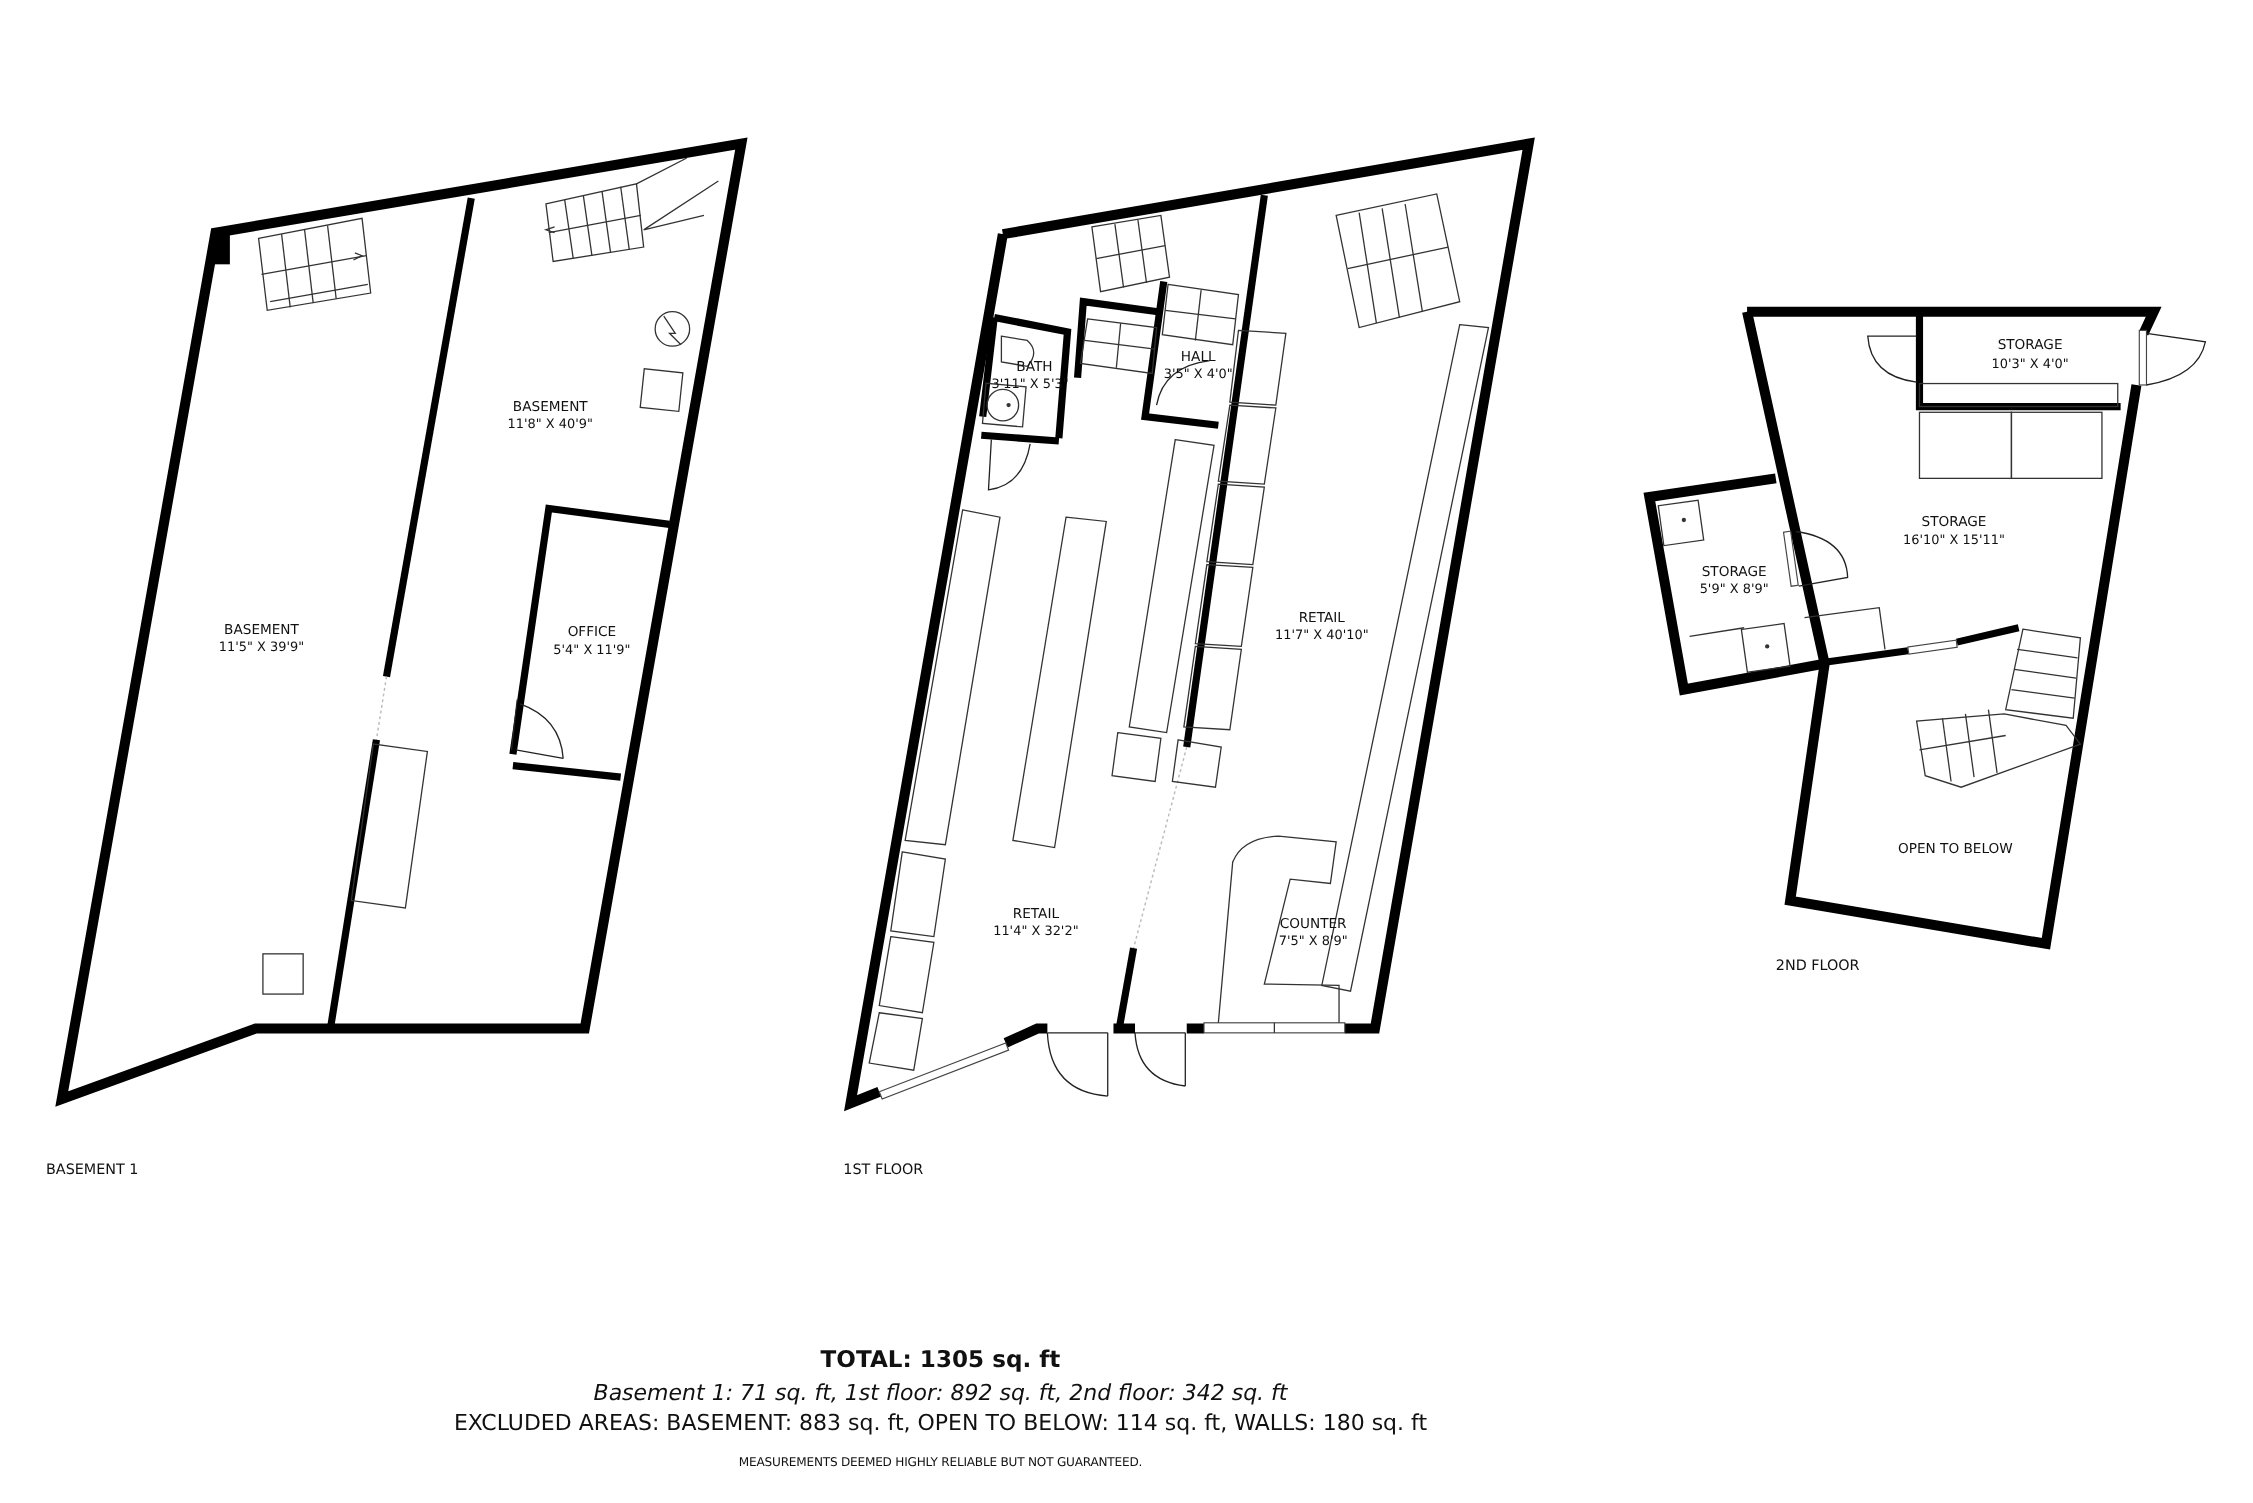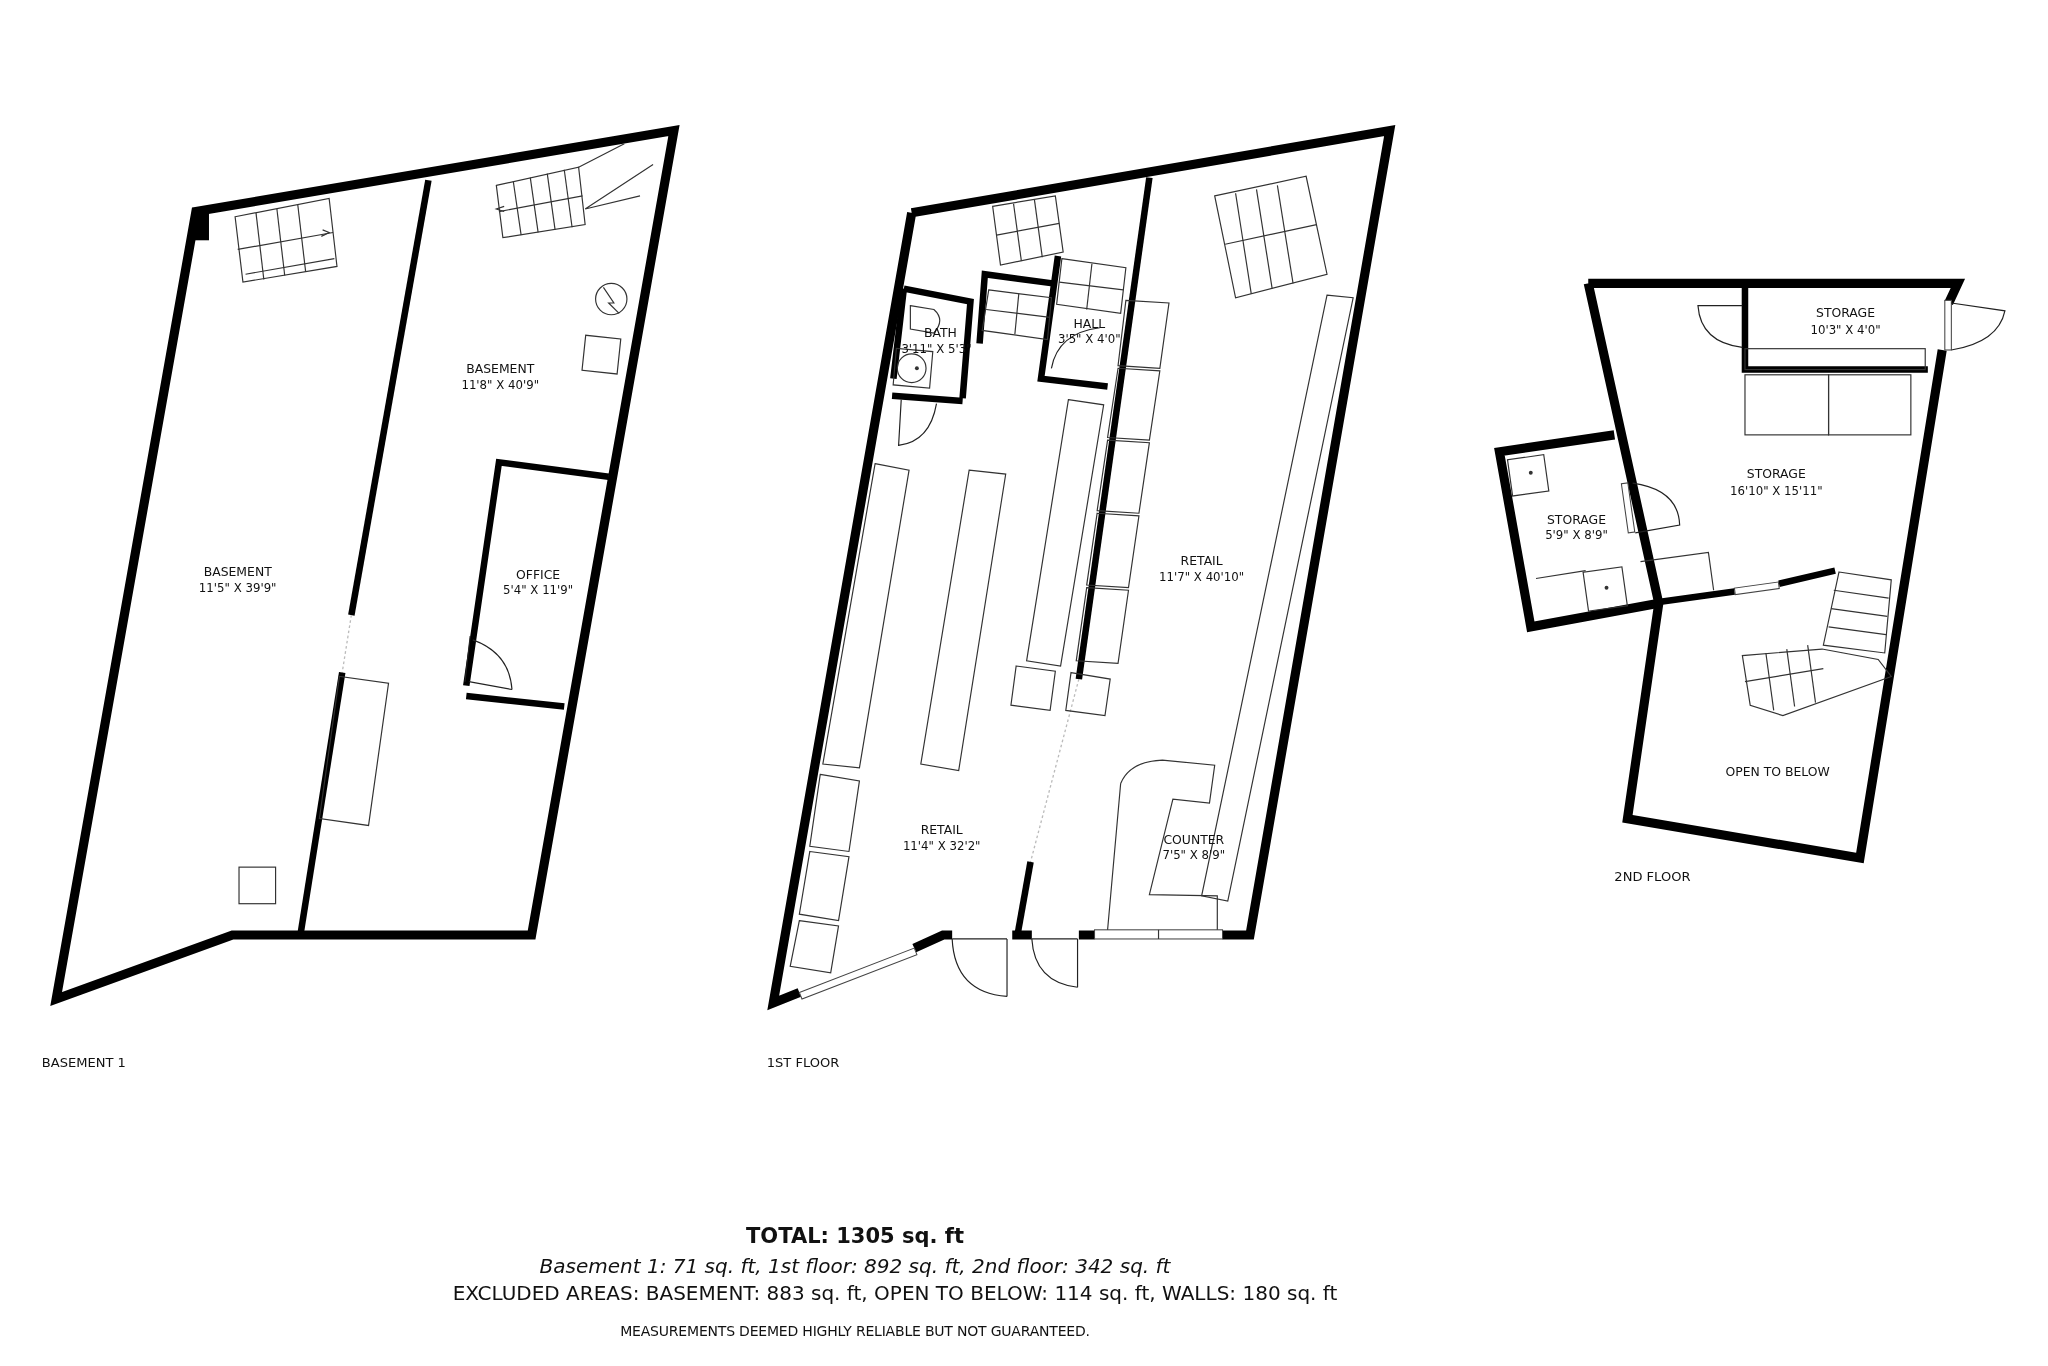--- a/index.html
+++ b/index.html
@@ -12,22 +12,22 @@
   .door { fill: none; stroke: #222; stroke-width: 0.9; }
   .glass { fill: #fff; stroke: #444; stroke-width: 0.8; }
   .open { stroke: #bbb; stroke-width: 1; stroke-dasharray: 2 2; }
   .room-name, .room-dim { font-family: "DejaVu Sans", sans-serif; fill: #111; text-anchor: middle; }
   .room-name { font-size: 9.5px; }
   .room-dim { font-size: 9px; }
   .floor-label { font-family: "DejaVu Sans", sans-serif; font-size: 10px; fill: #111; }
   .summary { position: absolute; left: 0; width: 1710px; text-align: center; }
   .total { top: 1224px; font-size: 21px; font-weight: bold; }
   .line1 { top: 1254px; font-size: 20px; font-style: italic; }
-  .line2 { top: 1281px; font-size: 20px; margin-left: 40px; }
-  .disclaimer { top: 1323px; font-size: 14px; letter-spacing: -0.2px; }
+  .line2 { top: 1281px; font-size: 20px; }
+  .disclaimer { top: 1323px; font-size: 11px; letter-spacing: -0.2px; }
 </style>
 </head>
 <body>
 
 <svg id="plan" viewBox="0 0 1568 1046" preserveAspectRatio="none" xmlns="http://www.w3.org/2000/svg">
 
   <g>
 
     <path class="wall" d="M150,162 L516,100 L407,716 L178,716 L43,765 Z"></path>
     <rect x="148" y="160" width="12" height="24" fill="#000"></rect>

